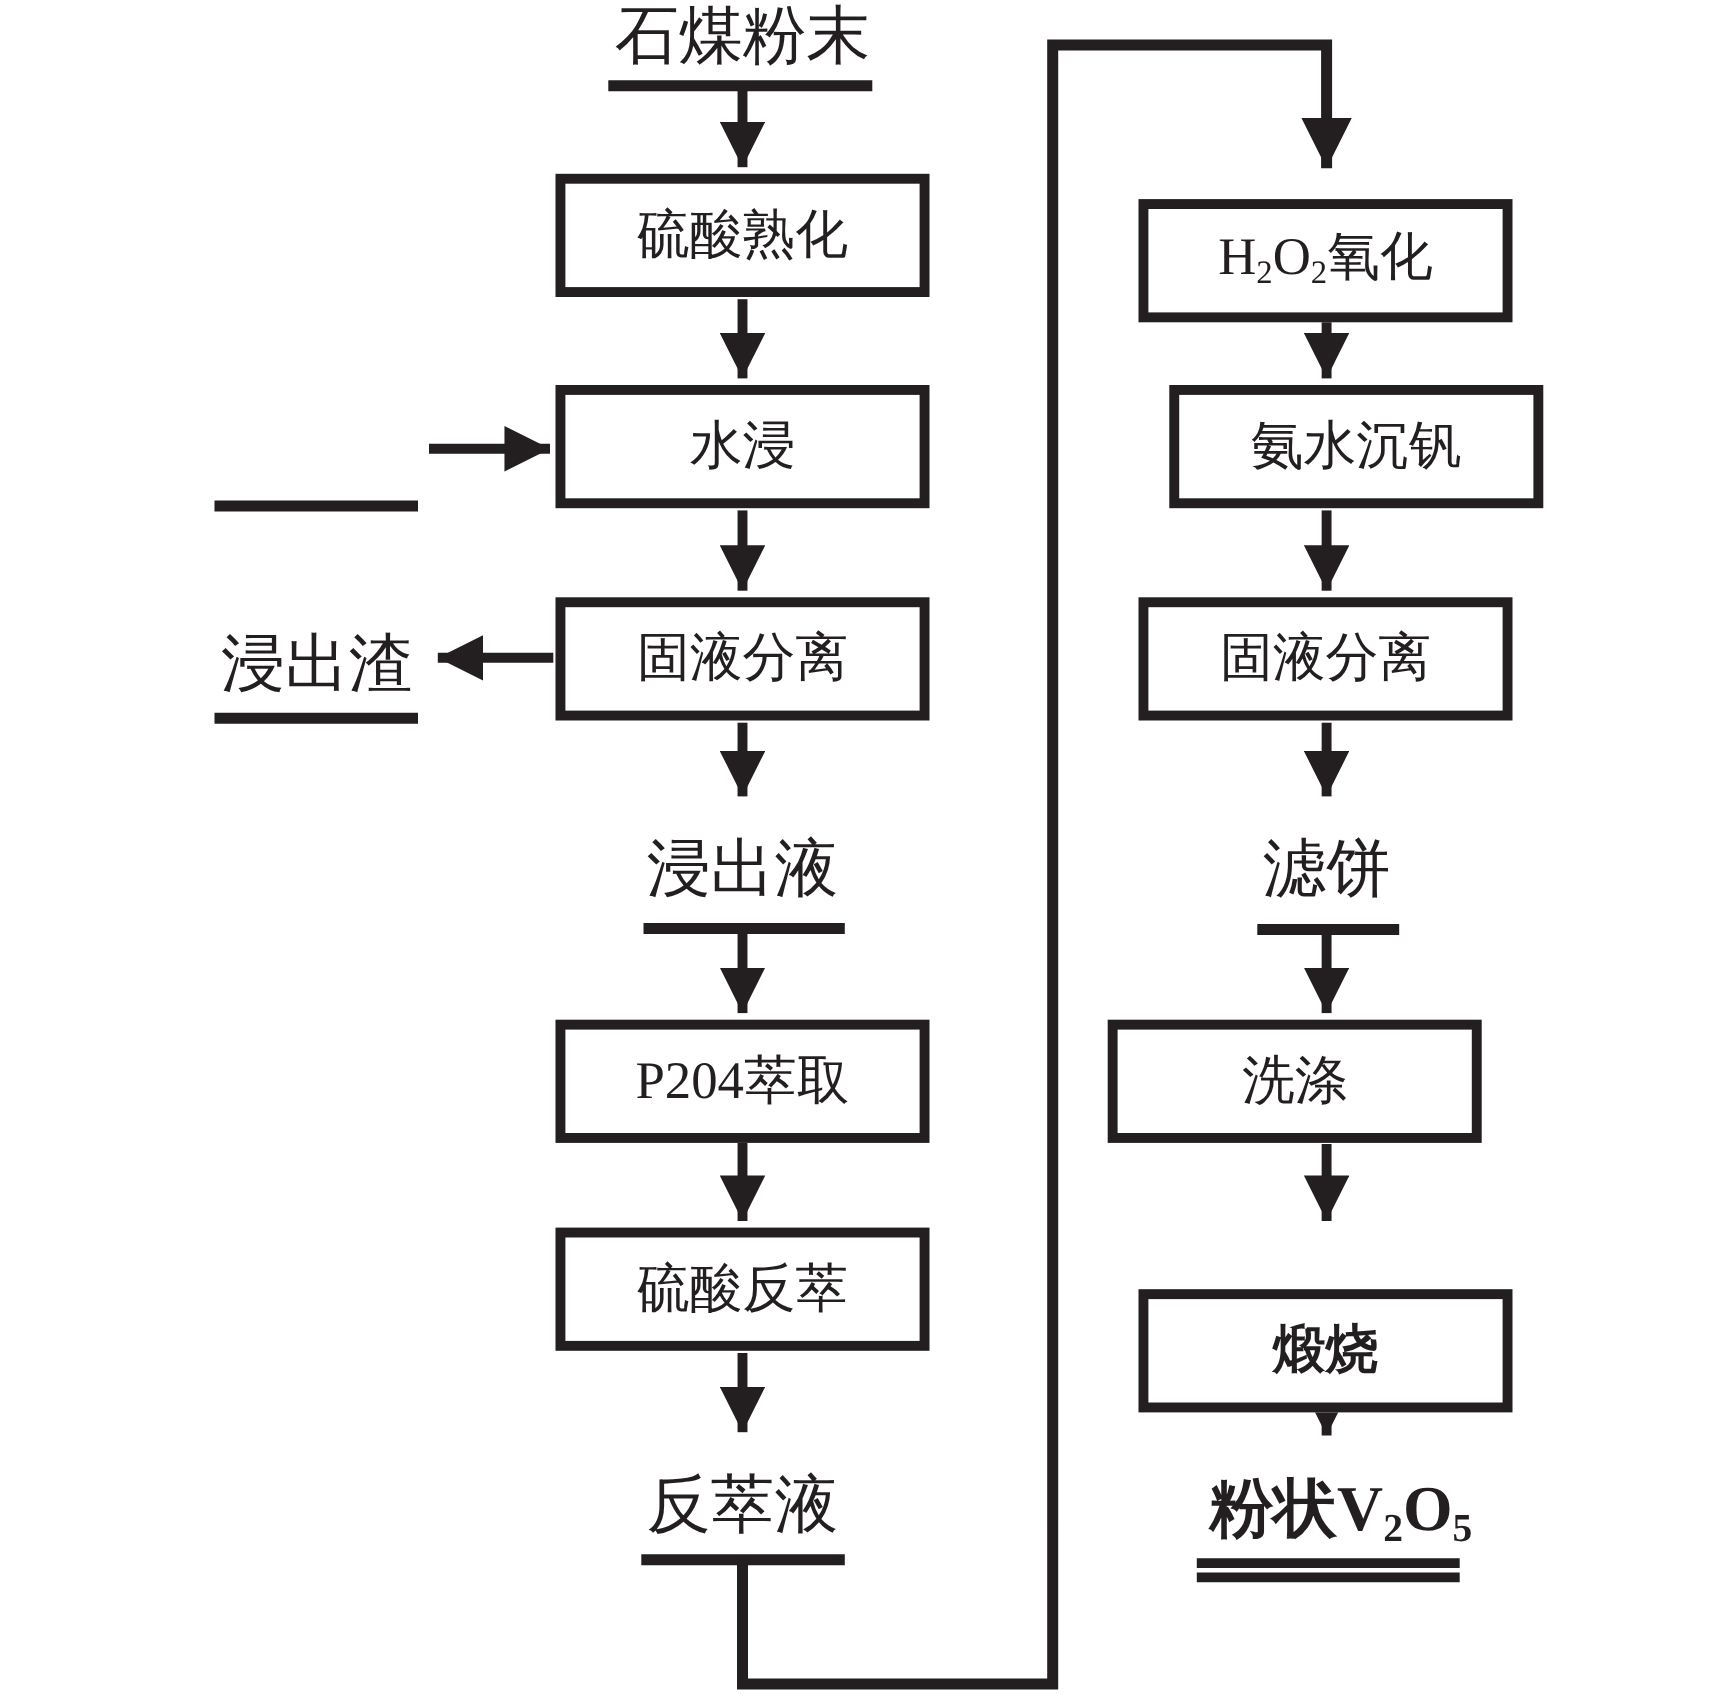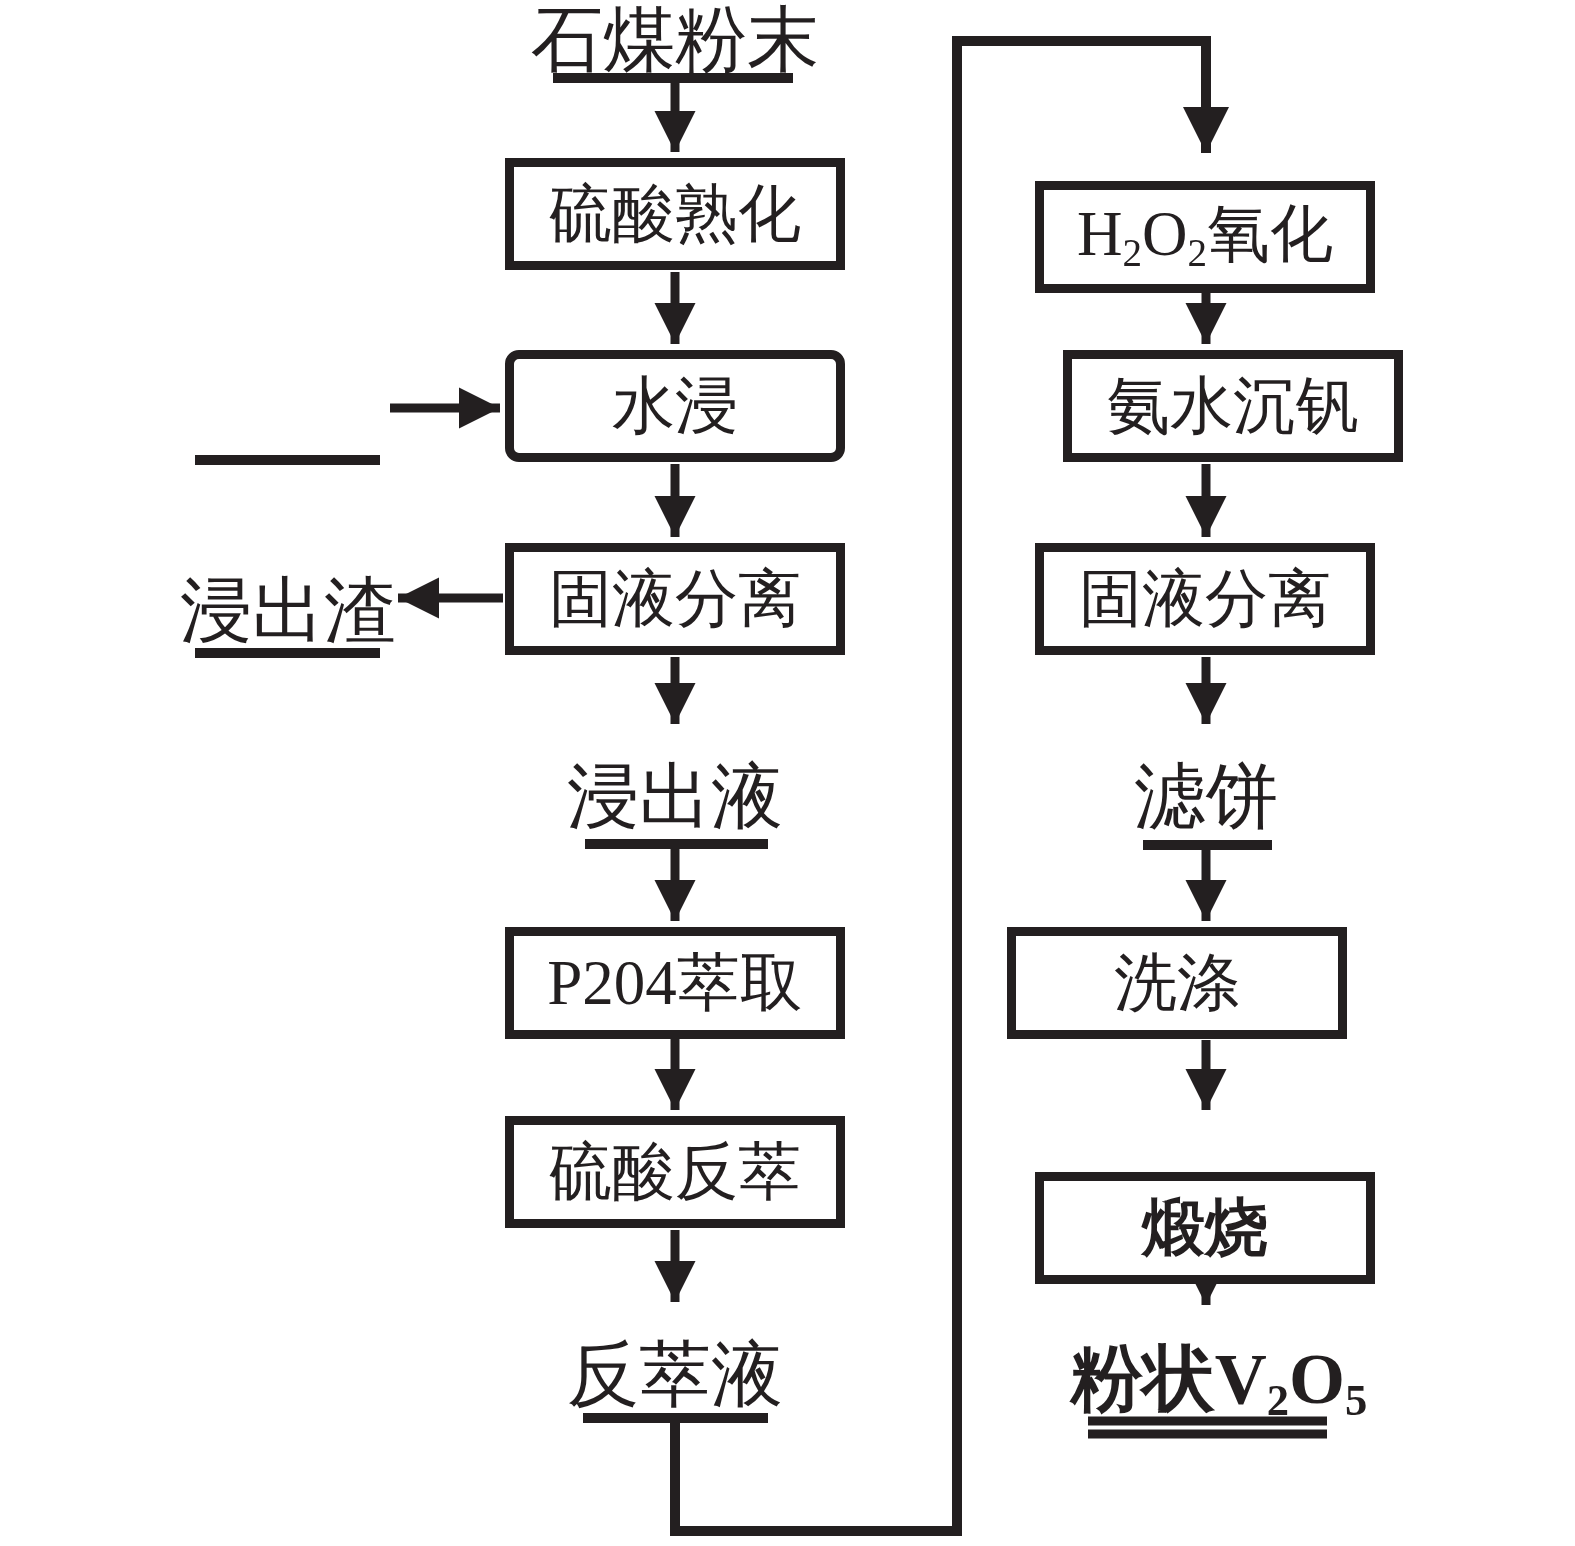--- a/index.html
+++ b/index.html
@@ -22,28 +22,28 @@
   }
   .box {
     position: absolute;
     width: 340px;
     height: 112px;
     border: 9px solid #231f20;
     background: #ffffff;
     display: flex;
     align-items: center;
     justify-content: center;
-    font-size: 63px;
+    font-size: 48px;
     line-height: 1;
     white-space: nowrap;
   }
   .boxtext { display: inline-block; }
   .flabel {
     position: absolute;
-    font-size: 72px;
+    font-size: 58px;
     line-height: 1.0;
     text-align: center;
     white-space: nowrap;
   }
   .sub {
     font-size: 0.62em;
     vertical-align: -0.28em;
   }
 </style>
 </head>
@@ -109,21 +109,21 @@
   </div>
 
   <div class="flabel" style="left:1049px; top:1343px; width:340px;font-weight:bold;">
     <span class="boxtext"><span>粉状V</span><span class="sub">2</span><span>O</span><span class="sub">5</span></span>
   </div>
 
   <div class="box" style="left:505px; top:158px;">
     <span class="boxtext">硫酸熟化</span>
   </div>
 
-  <div class="box" style="left:505px; top:350px;border-radius:14px;">
+  <div class="box" style="left:505px; top:350px;">
     <span class="boxtext">水浸</span>
   </div>
 
   <div class="box" style="left:505px; top:543px;">
     <span class="boxtext">固液分离</span>
   </div>
 
   <div class="box" style="left:505px; top:927px;">
     <span class="boxtext">P204萃取</span>
   </div>

